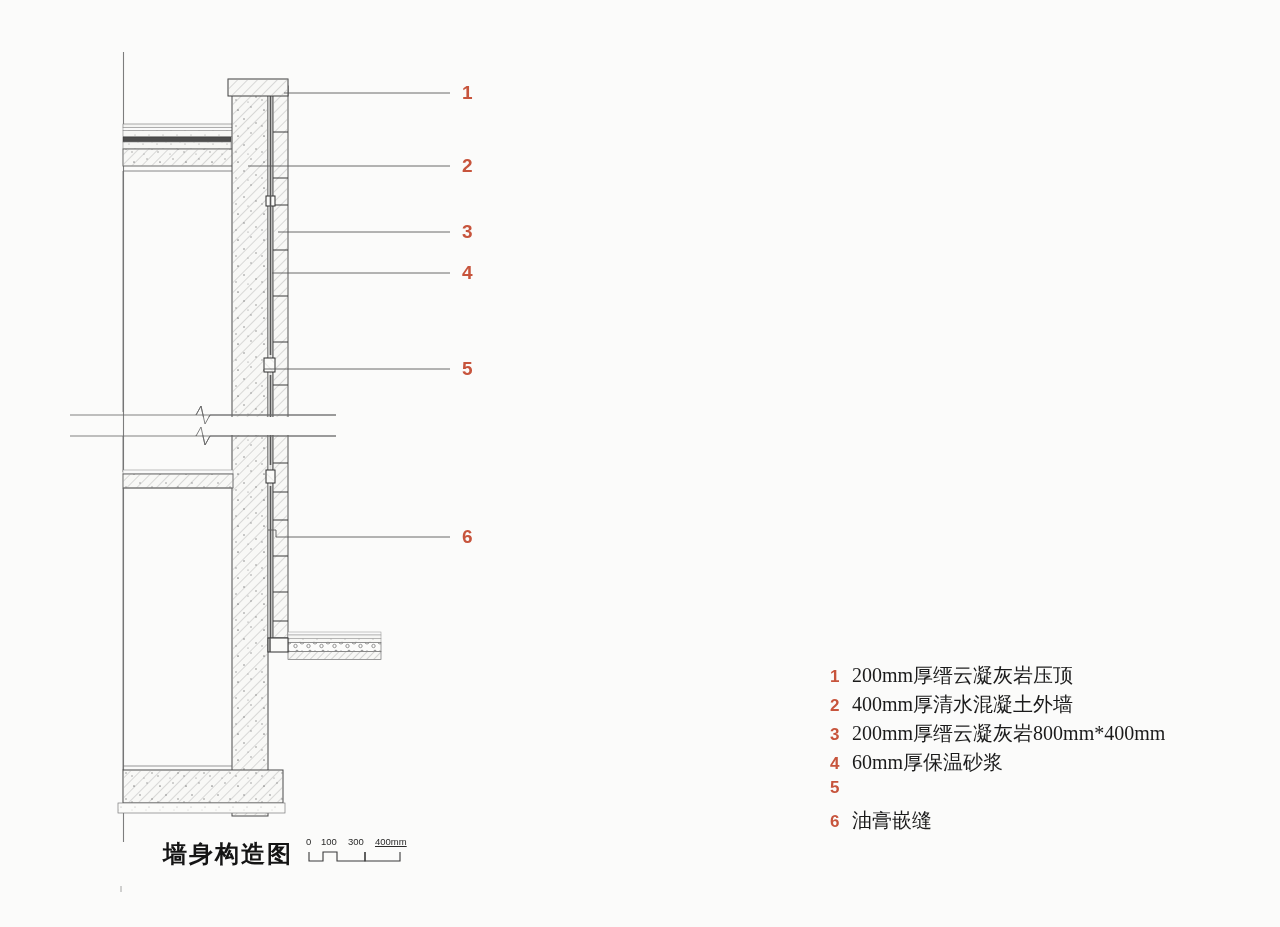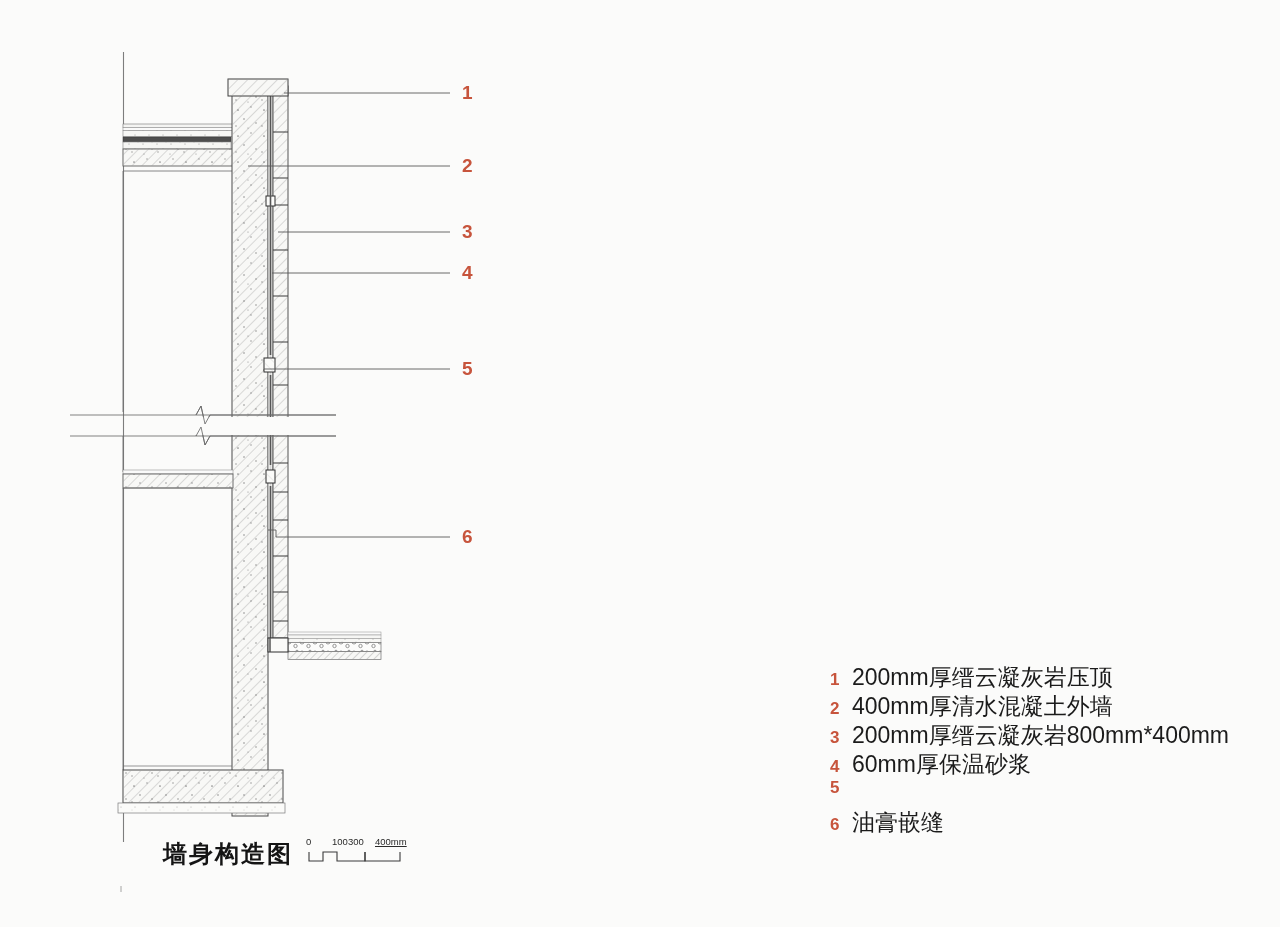--- a/index.html
+++ b/index.html
@@ -45,22 +45,22 @@
     color: #c7543c;
     font-size: 17px;
     font-weight: bold;
     width: 22px;
     flex: 0 0 22px;
     text-align: left;
     font-family: "Liberation Sans", sans-serif;
   }
   .legend-text {
     color: #1b1b1b;
-    font-size: 23px;
-    font-family: Liberation Sans, sans-serif;
+    font-size: 20px;
+    font-family: Liberation Serif, serif;
     letter-spacing: 0px;
   }
   
   #title-block {
     position: absolute;
     left: 163px;
     top: 838px;
   }
   .dwg-title {
     font-family: "DejaVu Sans", sans-serif;
@@ -325,21 +325,21 @@
       <span class="legend-text">油膏嵌缝</span>
     </div>
   </div>
 
   <div id="title-block">
     <span class="dwg-title">墙身构造图</span>
   </div>
 
   <div id="scalebar">
     <span class="sb-label" style="left:2px;  top:0px;">0</span>
-    <span class="sb-label" style="left:28px; top:0px;text-align:center;">100</span>
+    <span class="sb-label" style="left:17px; top:0px;text-align:center;">100</span>
     <span class="sb-label" style="left:44px; top:0px;">300</span>
     <span class="sb-label" style="left:71px; top:0px;text-decoration:underline;">400mm</span>
     <svg width="120" height="20" style="position:absolute; left:0; top:13px;">
       <path d="M5,3 L5,12 L19,12 L19,3 L33,3 L33,12 L61,12 L61,3" fill="none" stroke="#3a3a3a" stroke-width="1.1"></path>
       <path d="M61,3 L61,12 L96,12 L96,3" fill="none" stroke="#3a3a3a" stroke-width="1.1"></path>
     </svg>
   </div>
 
   <svg style="position:absolute; left:118px; top:884px;" width="14" height="12">
     <line x1="3" y1="2" x2="3" y2="8" stroke="#9a9a9a" stroke-width="0.9"></line>

